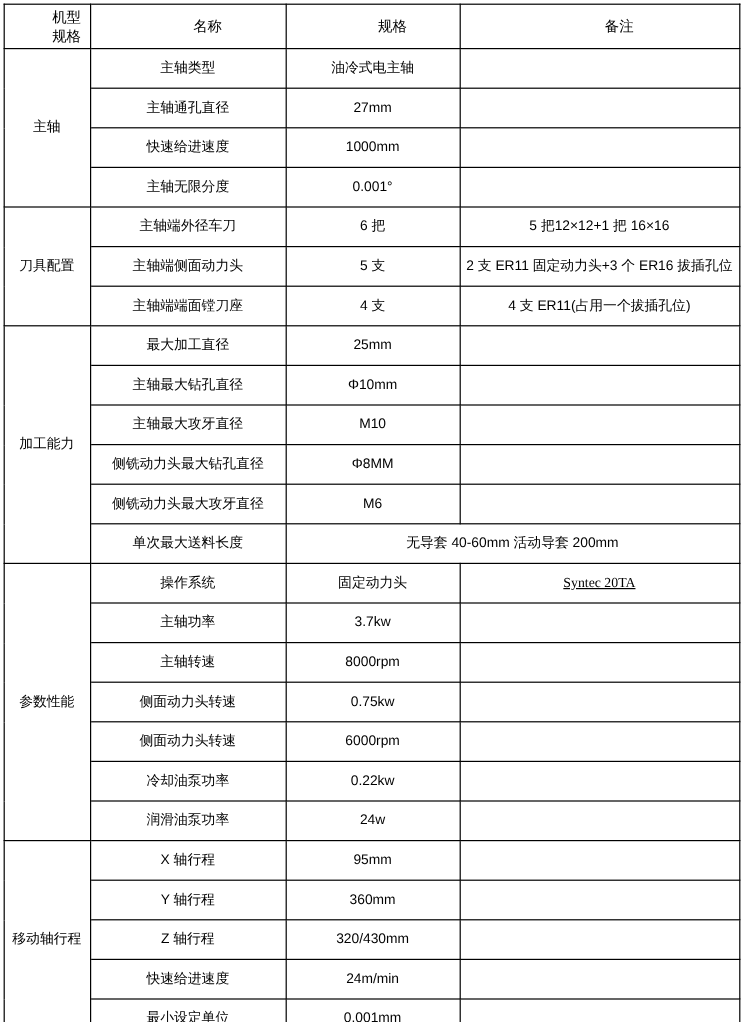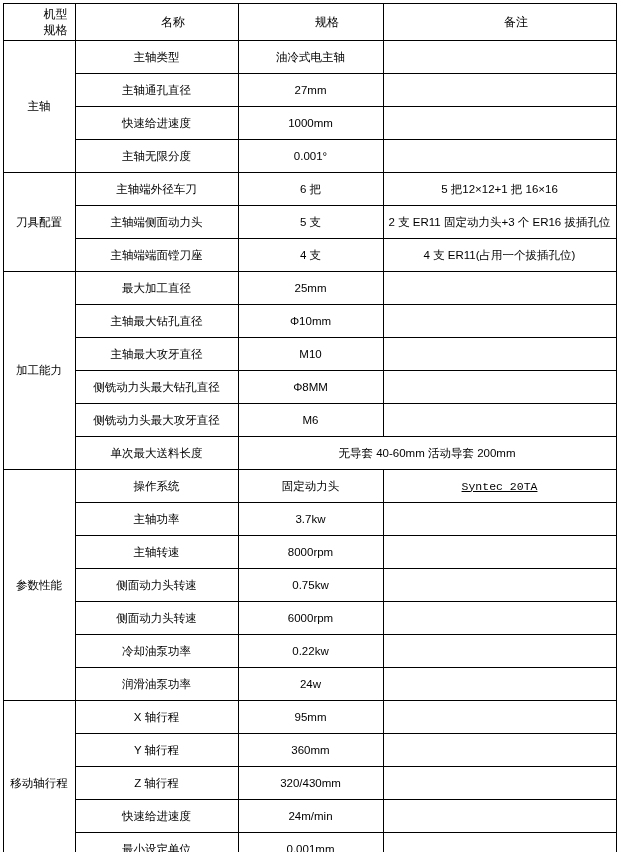--- a/index.html
+++ b/index.html
@@ -42,21 +42,21 @@
   }
   td.group-cell {
     font-size: 12px;
   }
   td.note-cell {
     font-size: 11px;
     padding: 3px 5px;
   }
   td.note-underline {
     font-size: 11.5px;
-    font-family: Liberation Mono, monospace;
+    font-family: Liberation Serif, serif;
   }
   td.note-underline span.u {
     text-decoration: underline;
   }
 </style>
 </head>
 <body>
 
 <table id="spec-table">
   <colgroup>

